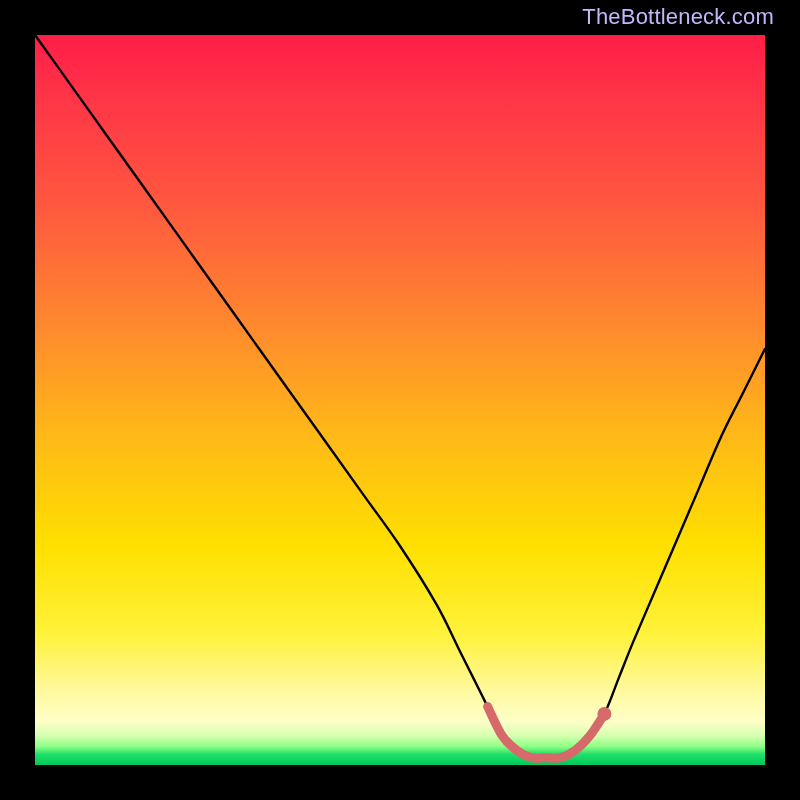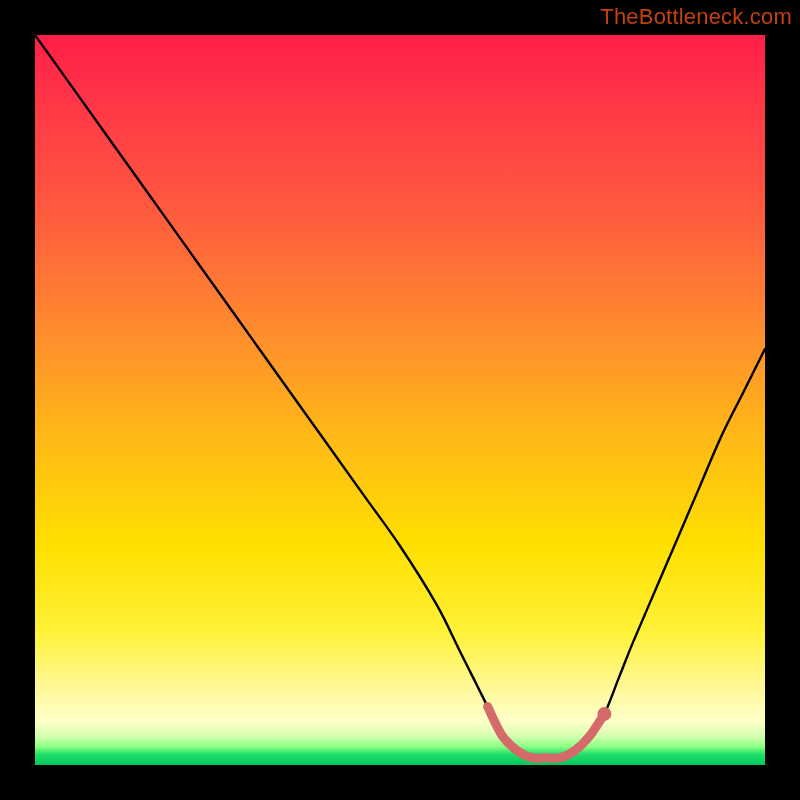--- a/index.html
+++ b/index.html
@@ -6,25 +6,25 @@
   html, body { width: 800px; height: 800px; overflow: hidden; background: #000; }
   .frame {
     position: relative;
     width: 800px;
     height: 800px;
     background: #000;
   }
   .watermark {
     position: absolute;
     top: 4px;
-    right: 8px;
+    right: 26px;
     font-family: Arial, Helvetica, sans-serif;
     font-size: 22px;
     font-weight: 500;
-    color: #c2410c;
+    color: #c4b5fd;
     letter-spacing: 0.2px;
   }
   .plot {
     position: absolute;
     left: 35px;
     top: 35px;
     width: 730px;
     height: 730px;
   }
   .gradient {

